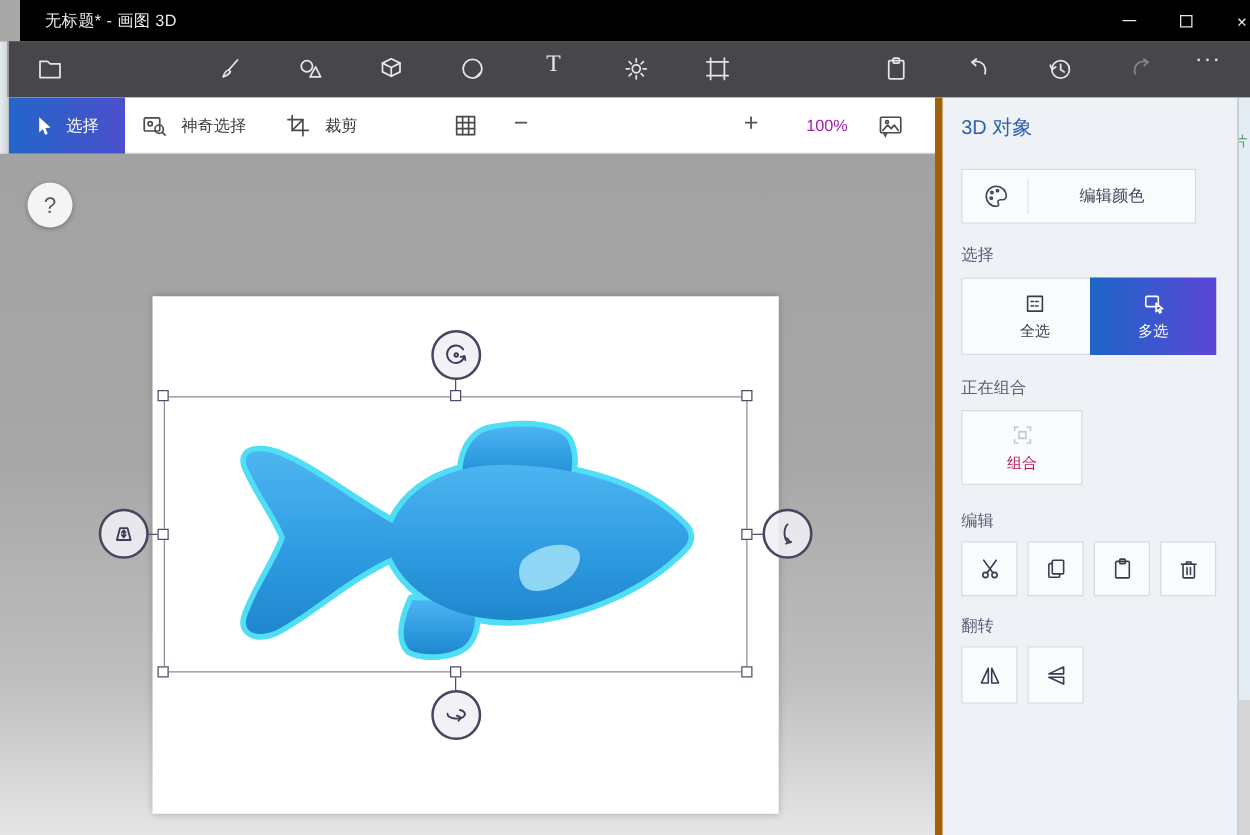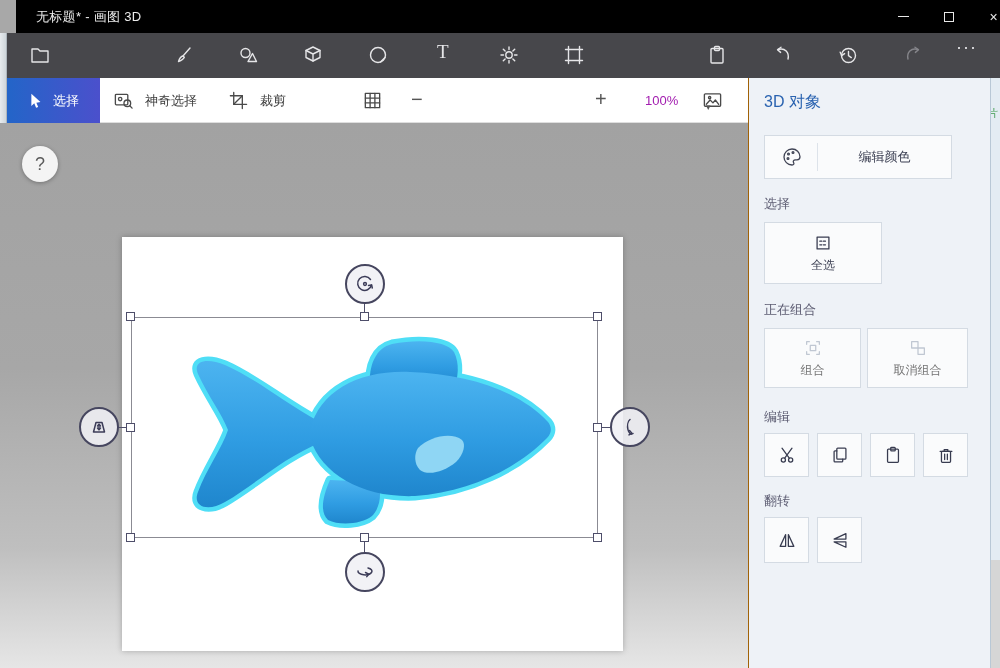--- a/index.html
+++ b/index.html
@@ -47,31 +47,31 @@
 
   .sel-rect { position:absolute; left:131px; top:194px; width:467px; height:221px; border:1px solid #8b8b93; }
   .handle { position:absolute; width:9px; height:9px; background:#ffffff; border:1.5px solid #4e4e6a; }
   .stem { position:absolute; background:#4e4e6a; }
   .rot { position:absolute; width:40px; height:40px; border-radius:50%; background:rgba(240,240,245,.88);
      border:2px solid #46465f; display:flex; align-items:center; justify-content:center; }
   .rot svg { display:block; width:22px; height:22px; }
   .rot svg * { stroke:#3c3c58; stroke-width:1.5; fill:none; stroke-linecap:round; stroke-linejoin:round; }
 
   
-  .panel { position:absolute; left:748px; top:78px; width:242px; height:590px; background:#eef2f7; border-left:1px solid #a16207; }
+  .panel { position:absolute; left:748px; top:78px; width:242px; height:590px; background:#eef2f7; border-left:6px solid #a16207; }
   .panel-title { position:absolute; left:15px; top:14px; font-size:16px; color:#2a63b0; }
   .p-label { position:absolute; left:15px; font-size:13px; color:#5c5c72; }
   .p-btn { position:absolute; background:#fafbfc; border:1px solid #d4dbe3; display:flex; flex-direction:column; align-items:center; justify-content:center; gap:4px; }
   .p-btn .t { font-size:12px; color:#3b3f52; }
   .p-btn svg { display:block; width:20px; height:20px; }
   .p-btn svg * { stroke:#383c50; stroke-width:1.4; fill:none; stroke-linecap:round; stroke-linejoin:round; }
   .p-btn.active { background:linear-gradient(90deg,#1d66c6,#5b46d6); border:none; }
   .p-btn.active .t { color:#ffffff; }
   .p-btn.active svg * { stroke:#ffffff; }
-  .p-btn.disabled .t { color:#737373; }
+  .p-btn.disabled .t { color:#be185d; }
   .p-btn.disabled svg * { stroke:#c0c7d2; }
   .edit-colors { position:absolute; left:15px; top:57px; width:188px; height:44px; background:#fafbfc; border:1px solid #d4dbe3; display:flex; align-items:center; }
   .edit-colors svg { width:22px; height:22px; margin-left:16px; }
   .edit-colors svg * { stroke:#3f4354; stroke-width:1.3; fill:none; }
   .ec-div { width:1px; height:28px; background:#dde3ea; margin-left:14px; }
   .ec-txt { flex:1; text-align:center; font-size:13px; color:#3b3f52; }
 
   .edge-strip { position:absolute; left:990px; top:78px; width:10px; height:590px; background:#e4ecf3; border-left:1px solid #b9c8d6; overflow:hidden; }
   .edge-frag { position:absolute; left:-4px; top:28px; font-size:11px; color:#3f9b4f; }
   .edge-lower { position:absolute; left:0; top:482px; width:10px; height:108px; background:#d6d6d6; }
@@ -302,35 +302,35 @@
     </div>
 
     <span class="p-label" style="top:117px">选择</span>
     <div class="p-btn" style="left:15px;top:144px;width:118px;height:62px">
       <svg viewBox="0 0 22 22">
           <rect x="4.5" y="4.5" width="13" height="13"></rect>
           <path d="M7.5 9 h7 M7.5 13 h7" stroke-dasharray="2.2 1.8"></path>
         </svg>
       <span class="t">全选</span>
     </div>
+    <div class="p-btn active" style="left:118px;top:144px;width:101px;height:62px">
+      <svg viewBox="0 0 22 22">
+          <rect x="4" y="4.5" width="11" height="9" rx="1"></rect>
+          <path d="M13 10.5 v7.5 l1.9 -1.7 1.2 2.8 1.4 -.6 -1.2 -2.8 2.6 -.3 z" fill="#ffffff" stroke="none"></path>
+        </svg>
+      <span class="t">多选</span>
+    </div>
 
     <span class="p-label" style="top:223px">正在组合</span>
     <div class="p-btn disabled" style="left:15px;top:250px;width:97px;height:60px">
       <svg viewBox="0 0 22 22">
           <path d="M4 7 V4 h3 M15 4 h3 v3 M18 15 v3 h-3 M7 18 H4 v-3"></path>
           <rect x="8" y="8" width="6" height="6"></rect>
         </svg>
       <span class="t">组合</span>
-    </div>
-    <div class="p-btn disabled" style="left:118px;top:250px;width:101px;height:60px">
-      <svg viewBox="0 0 22 22">
-          <rect x="4" y="4" width="7" height="7"></rect>
-          <rect x="11" y="11" width="7" height="7"></rect>
-        </svg>
-      <span class="t">取消组合</span>
     </div>
 
     <span class="p-label" style="top:330px">编辑</span>
     <div class="p-btn" style="left:15px;top:355px;width:45px;height:44px">
       <svg viewBox="0 0 22 22">
           <path d="M5.5 3.5 L13.5 14.5 M16.5 3.5 L8.5 14.5"></path>
           <circle cx="7" cy="16.5" r="2.3"></circle>
           <circle cx="15" cy="16.5" r="2.3"></circle>
         </svg>
     </div>

